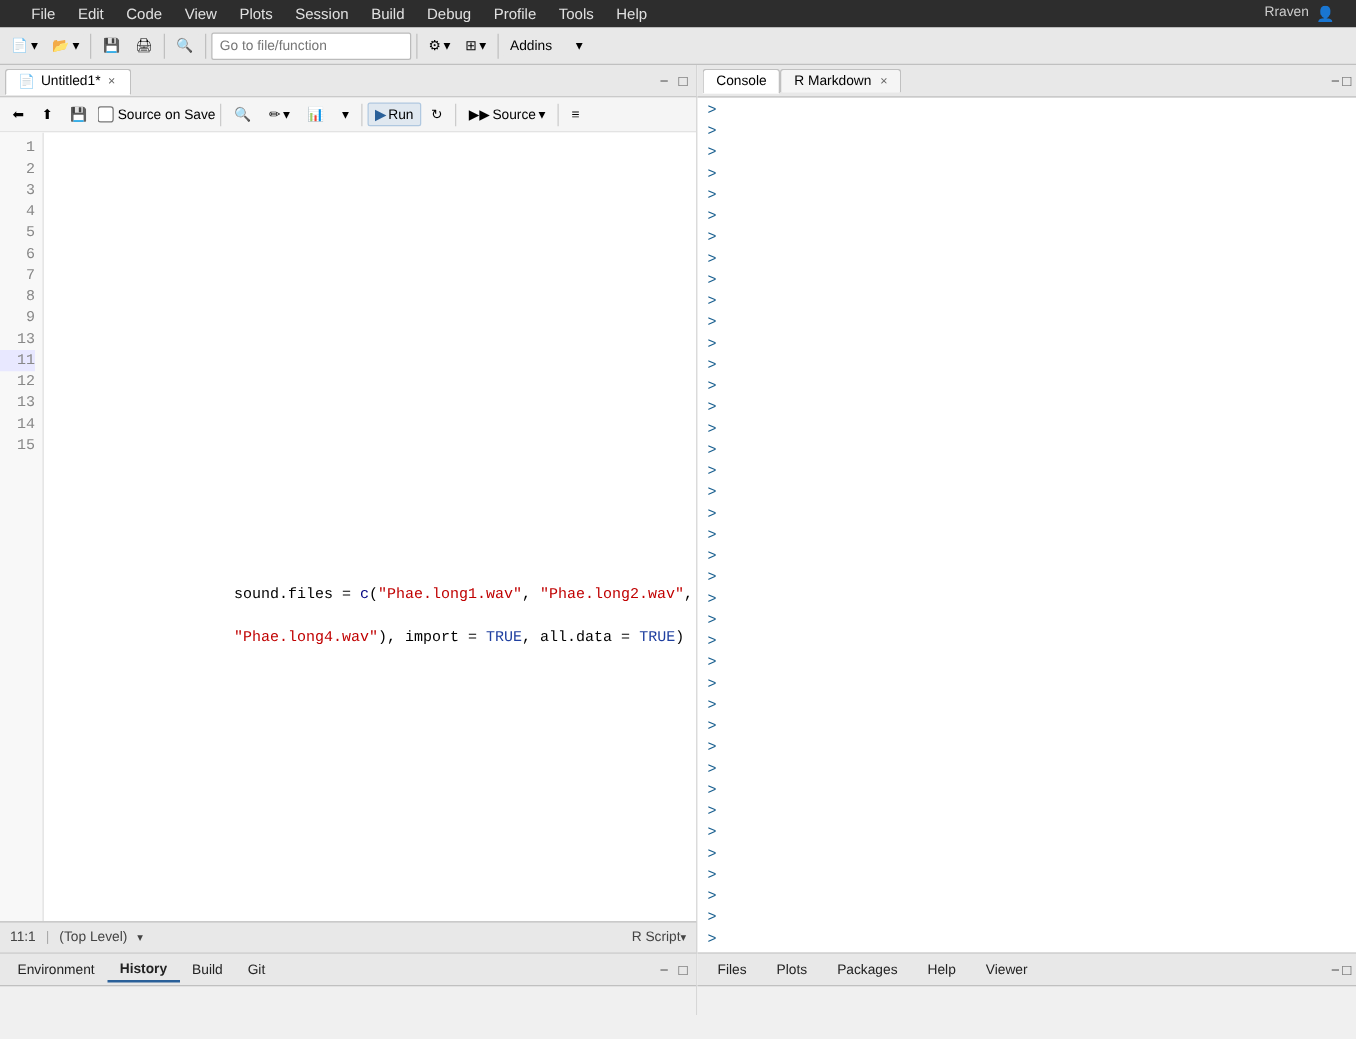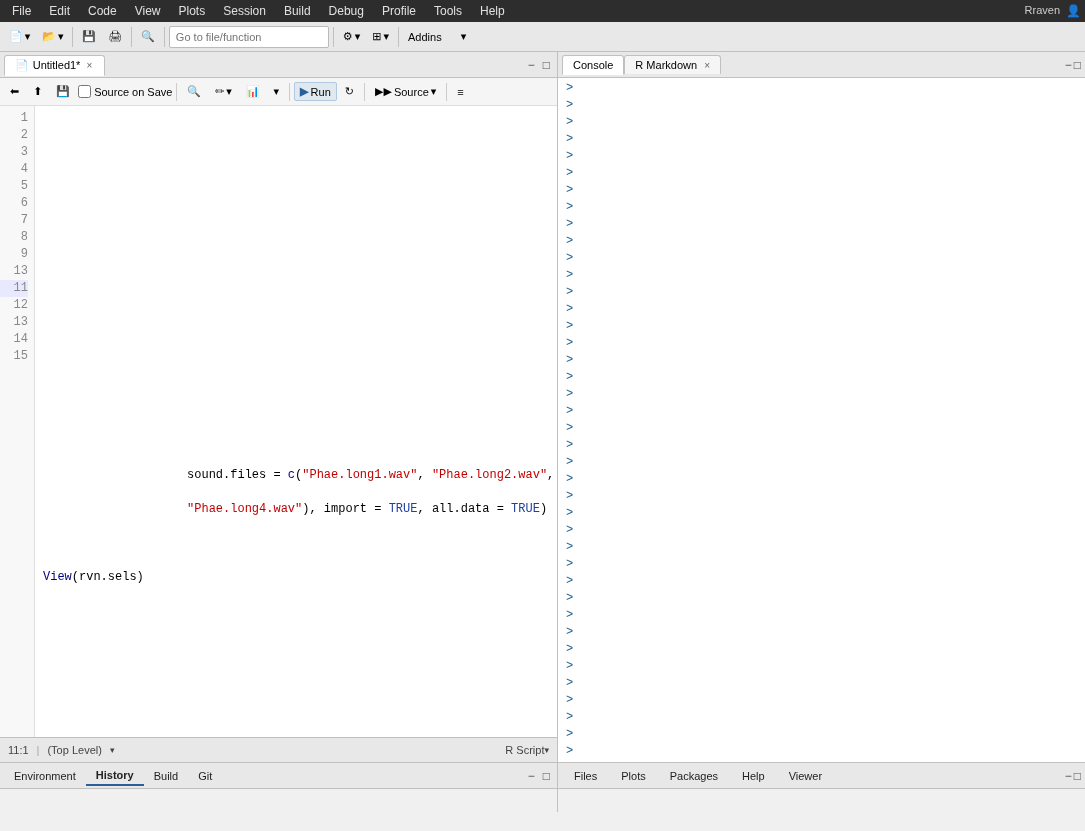--- a/index.html
+++ b/index.html
@@ -5,21 +5,21 @@
     * { margin: 0; padding: 0; box-sizing: border-box; }
     body { font-family: 'Courier New', monospace; font-size: 12px; background: #f0f0f0; overflow: hidden; width: 1085px; height: 831px; }
 
     
     .menu-bar {
       background: #2d2d2d;
       color: #e0e0e0;
       display: flex;
       align-items: center;
       height: 22px;
-      padding: 0 4px;
+      padding: 0 17px;
       gap: 2px;
     }
     .menu-item {
       padding: 2px 8px;
       cursor: pointer;
       font-size: 12px;
       font-family: Arial, sans-serif;
     }
 
     
@@ -473,21 +473,20 @@
 <div class="code-line"></div>
 <div class="code-line"></div>
 <div class="code-line"></div>
 <div class="code-line"></div>
 <div class="code-line"></div>
 <div class="code-line"></div>
 <div class="code-line"></div>
 <div class="code-line"><span>                    sound.files = </span><span class="fn">c</span><span>(</span><span class="str">"Phae.long1.wav"</span><span>, </span><span class="str">"Phae.long2.wav"</span><span>, </span></div>
 <div class="code-line"><span>                    </span><span class="str">"Phae.long4.wav"</span><span>), import = </span><span class="kw">TRUE</span><span>, all.data = </span><span class="kw">TRUE</span><span>)</span></div>
 <div class="code-line"></div>
-<div class="code-line"><span class="fn">View</span><span>(rvn.sels)</span></div>
       </div>
     </div>
 
     <div class="editor-status">
       <span class="status-pos">11:1</span>
       <span class="status-sep">|</span>
       <span class="status-level">(Top Level)</span>
       <span style="font-size:9px;">▾</span>
       <span class="status-right">
         <span>R Script</span>

